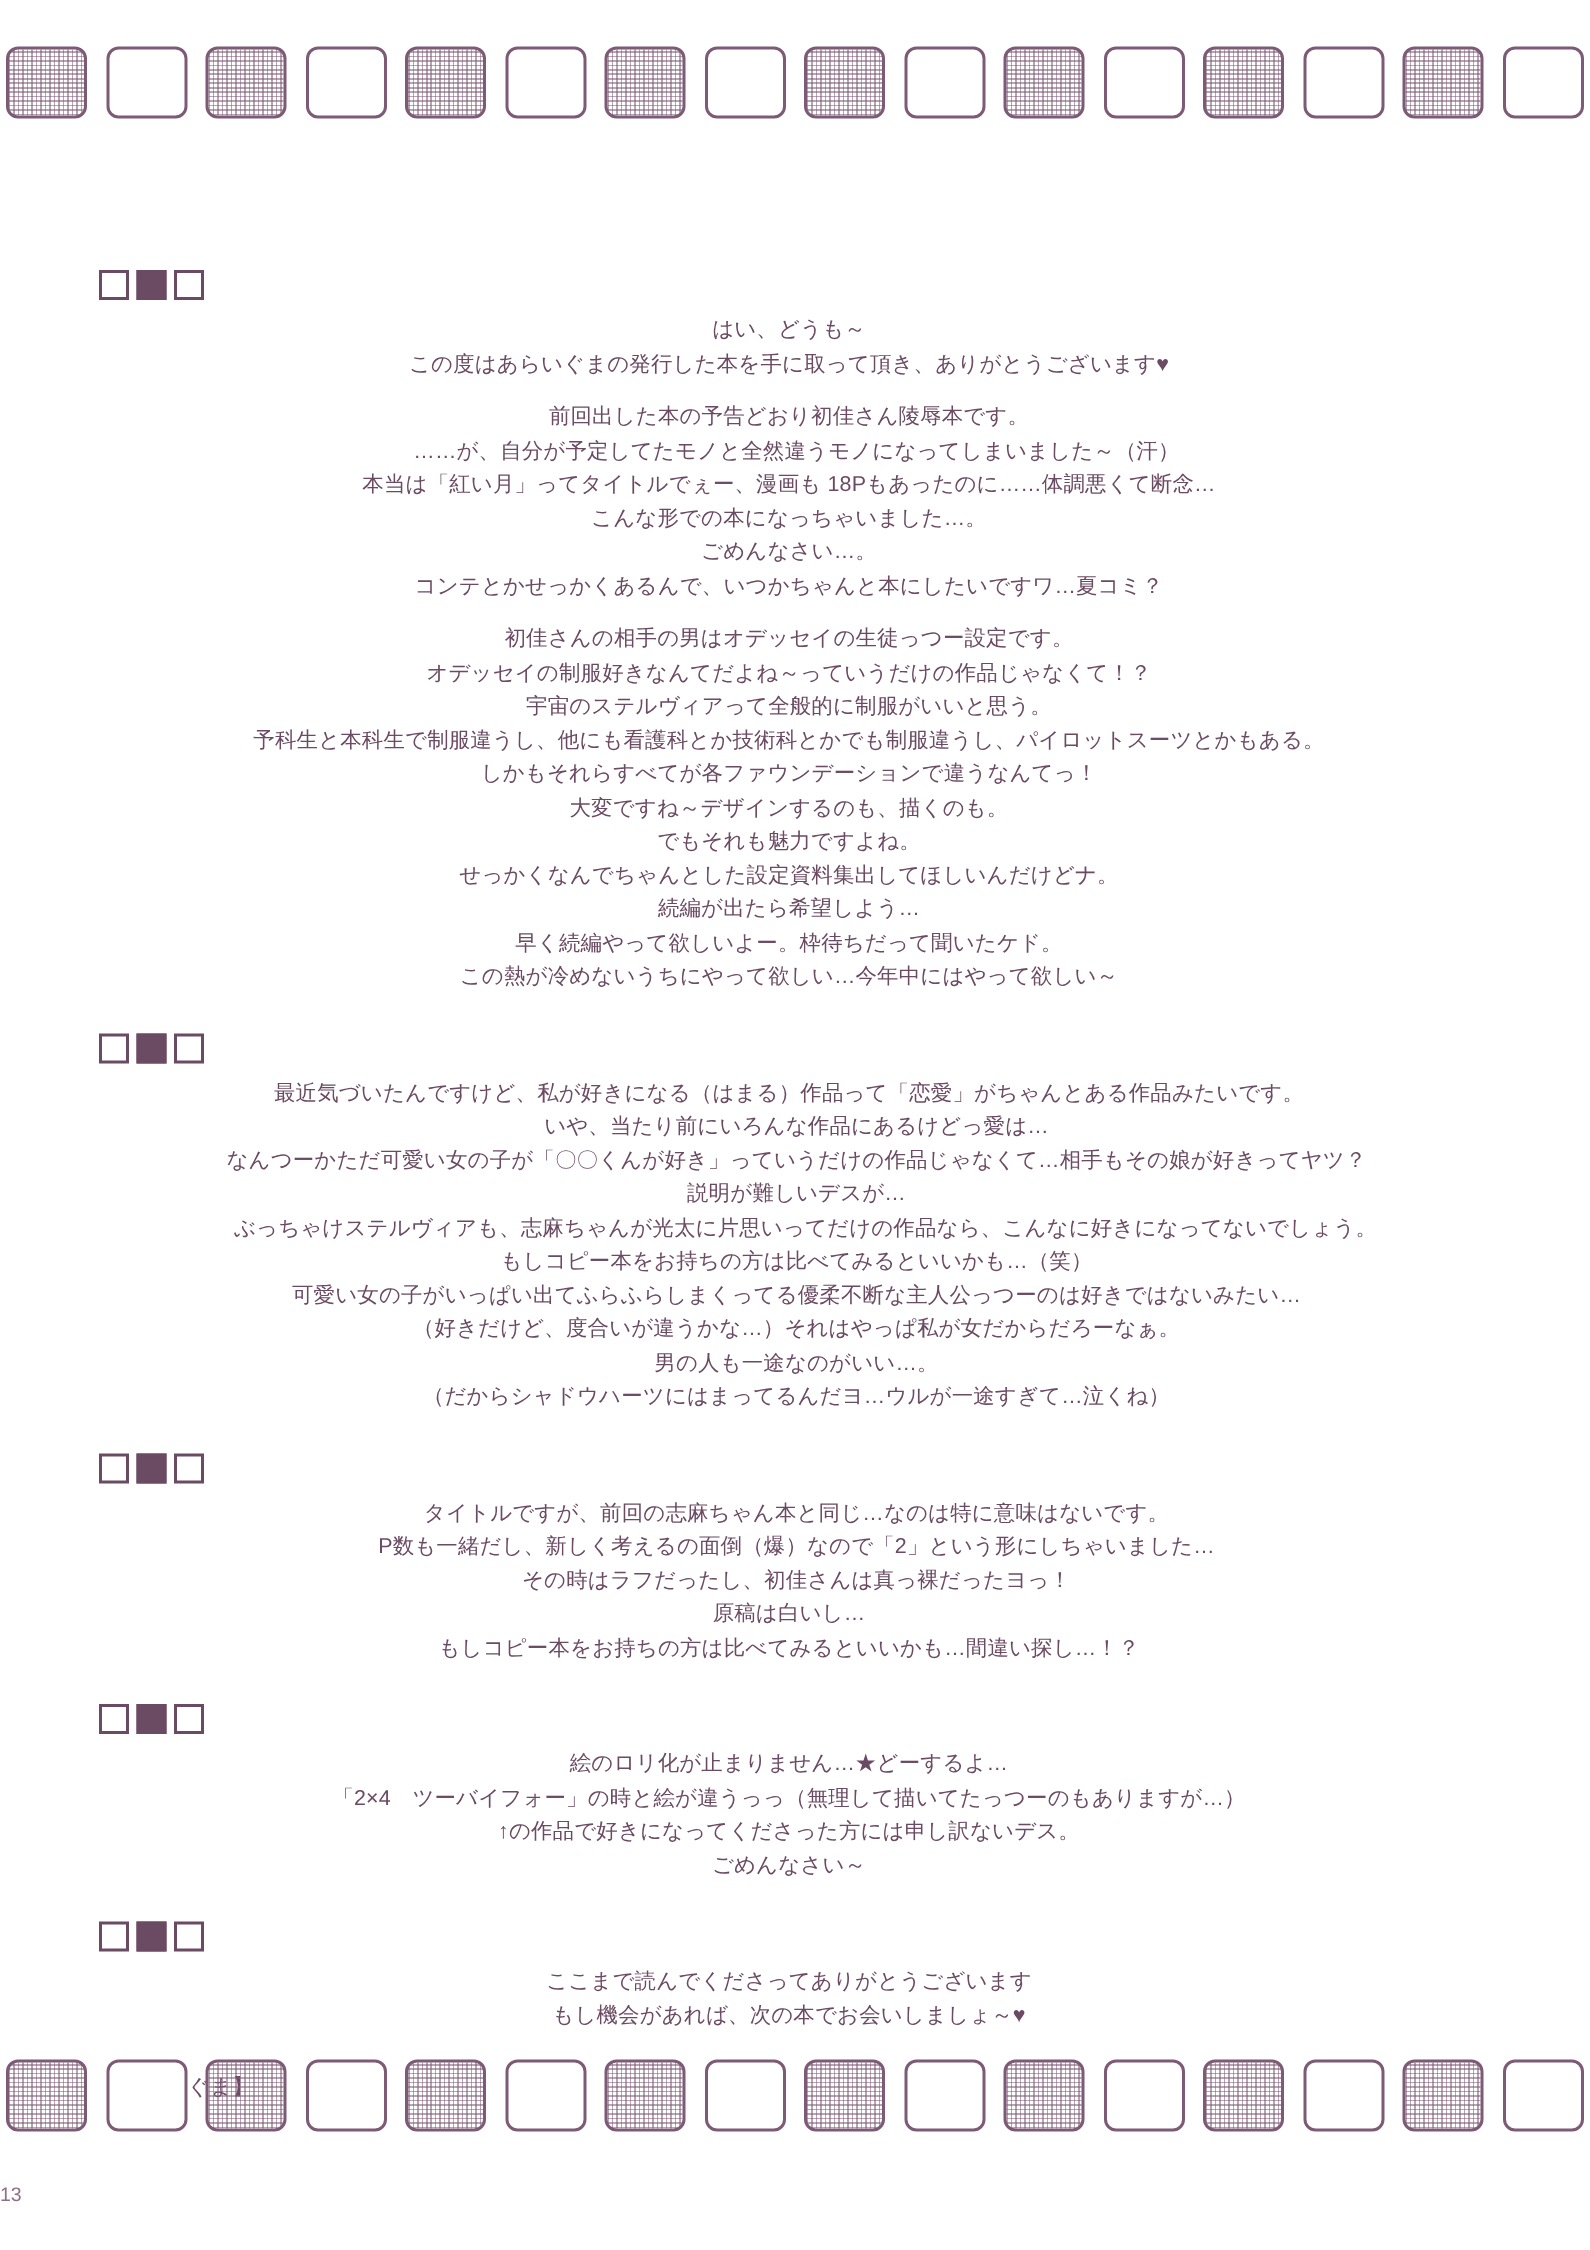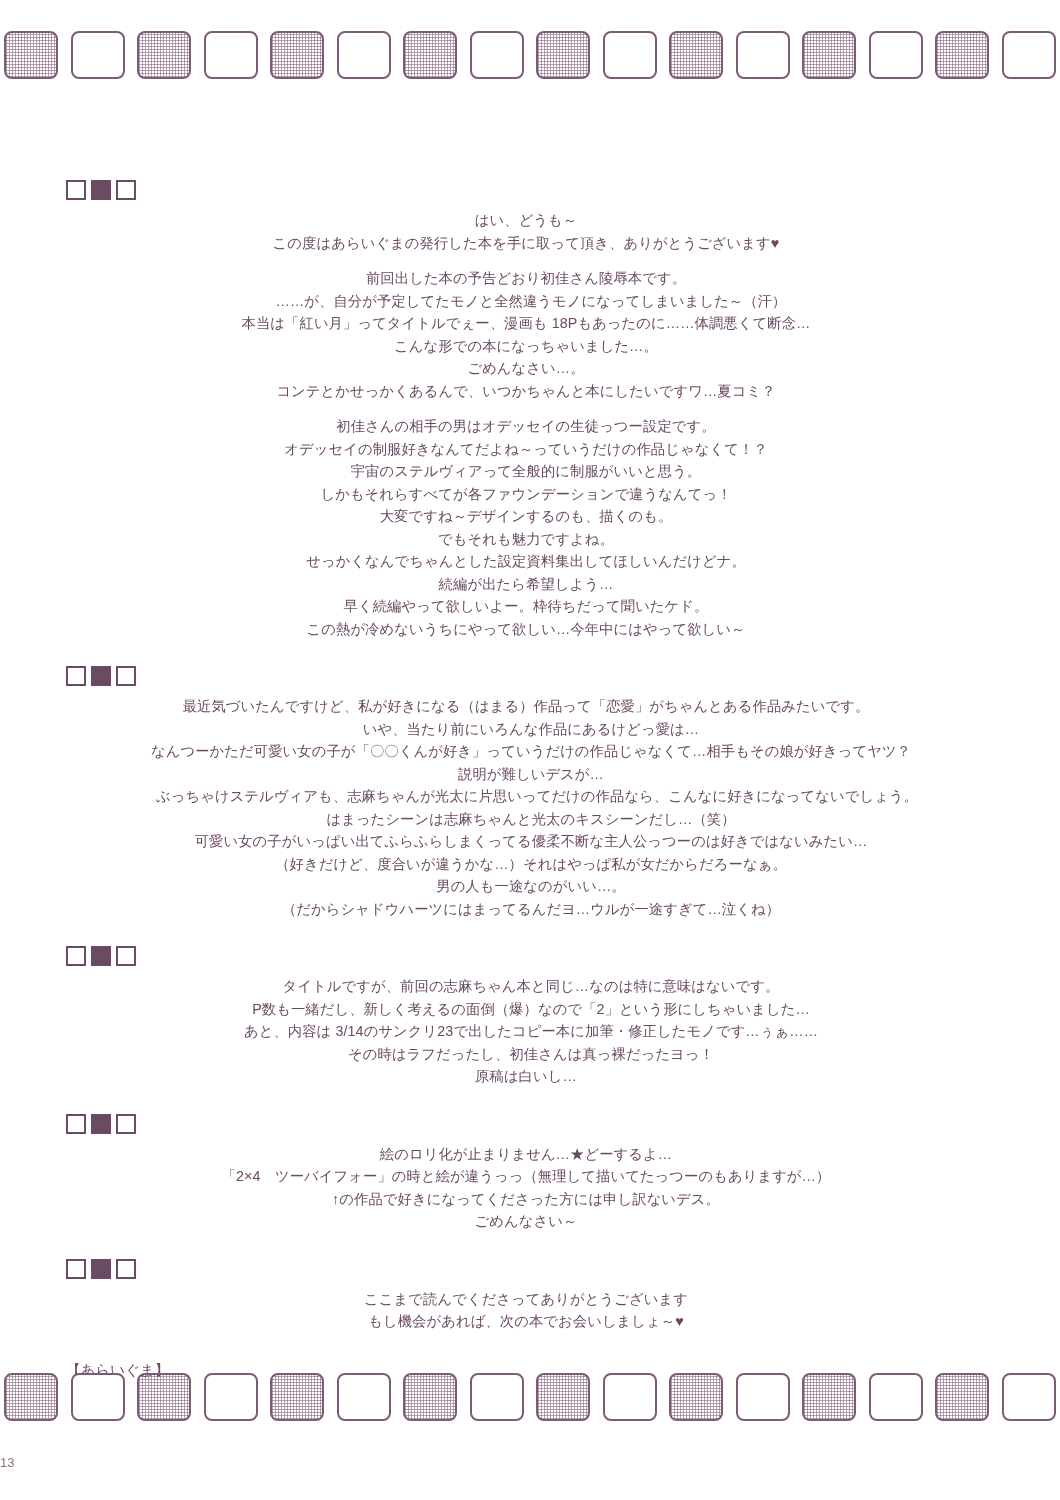--- a/index.html
+++ b/index.html
@@ -142,20 +142,21 @@
         <div class="line indent-1">……が、自分が予定してたモノと全然違うモノになってしまいました～（汗）</div>
         <div class="line">本当は「紅い月」ってタイトルでぇー、漫画も 18Pもあったのに……体調悪くて断念…</div>
         <div class="line">こんな形での本になっちゃいました…。</div>
         <div class="line">ごめんなさい…。</div>
         <div class="line">コンテとかせっかくあるんで、いつかちゃんと本にしたいですワ…夏コミ？</div>
       </div>
       <div class="para">
         <div class="line">初佳さんの相手の男はオデッセイの生徒っつー設定です。</div>
         <div class="line">オデッセイの制服好きなんてだよね～っていうだけの作品じゃなくて！？</div>
         <div class="line">宇宙のステルヴィアって全般的に制服がいいと思う。</div>
+        <div class="line">予科生と本科生で制服違うし、他にも看護科とか技術科とかでも制服違うし、パイロットスーツとかもある。</div>
         <div class="line">しかもそれらすべてが各ファウンデーションで違うなんてっ！</div>
         <div class="line">大変ですね～デザインするのも、描くのも。</div>
         <div class="line">でもそれも魅力ですよね。</div>
         <div class="line">せっかくなんでちゃんとした設定資料集出してほしいんだけどナ。</div>
         <div class="line">続編が出たら希望しよう…</div>
         <div class="line">早く続編やって欲しいよー。枠待ちだって聞いたケド。</div>
         <div class="line">この熱が冷めないうちにやって欲しい…今年中にはやって欲しい～</div>
       </div>
     </div>
     <div class="section">
@@ -163,39 +164,39 @@
         <span class="sq"></span>
         <span class="sq filled"></span>
         <span class="sq"></span>
       </div>
       <div class="para">
         <div class="line">最近気づいたんですけど、私が好きになる（はまる）作品って「恋愛」がちゃんとある作品みたいです。</div>
         <div class="line indent-1">いや、当たり前にいろんな作品にあるけどっ愛は…</div>
         <div class="line indent-1">なんつーかただ可愛い女の子が「〇〇くんが好き」っていうだけの作品じゃなくて…相手もその娘が好きってヤツ？</div>
         <div class="line indent-1">説明が難しいデスが…</div>
         <div class="line indent-2">ぶっちゃけステルヴィアも、志麻ちゃんが光太に片思いってだけの作品なら、こんなに好きになってないでしょう。</div>
-        <div class="line indent-1">はまったシーンは志麻ちゃんと光太のキスシーンだし…（笑）</div>
+        <div class="line indent-1">もしコピー本をお持ちの方は比べてみるといいかも…（笑）</div>
         <div class="line indent-1">可愛い女の子がいっぱい出てふらふらしまくってる優柔不断な主人公っつーのは好きではないみたい…</div>
         <div class="line indent-1">（好きだけど、度合いが違うかな…）それはやっぱ私が女だからだろーなぁ。</div>
         <div class="line indent-1">男の人も一途なのがいい…。</div>
         <div class="line indent-1">（だからシャドウハーツにはまってるんだヨ…ウルが一途すぎて…泣くね）</div>
       </div>
     </div>
     <div class="section">
       <div class="marker">
         <span class="sq"></span>
         <span class="sq filled"></span>
         <span class="sq"></span>
       </div>
       <div class="para">
         <div class="line indent-1">タイトルですが、前回の志麻ちゃん本と同じ…なのは特に意味はないです。</div>
         <div class="line indent-1">P数も一緒だし、新しく考えるの面倒（爆）なので「2」という形にしちゃいました…</div>
-        <div class="line indent-1">あと、内容は 3/14のサンクリ23で出したコピー本に加筆・修正したモノです…ぅぁ……</div>
         <div class="line indent-1">その時はラフだったし、初佳さんは真っ裸だったヨっ！</div>
         <div class="line">原稿は白いし…</div>
+        <div class="line">もしコピー本をお持ちの方は比べてみるといいかも…間違い探し…！？</div>
       </div>
     </div>
     <div class="section">
       <div class="marker">
         <span class="sq"></span>
         <span class="sq filled"></span>
         <span class="sq"></span>
       </div>
       <div class="para">
         <div class="line">絵のロリ化が止まりません…★どーするよ…</div>

